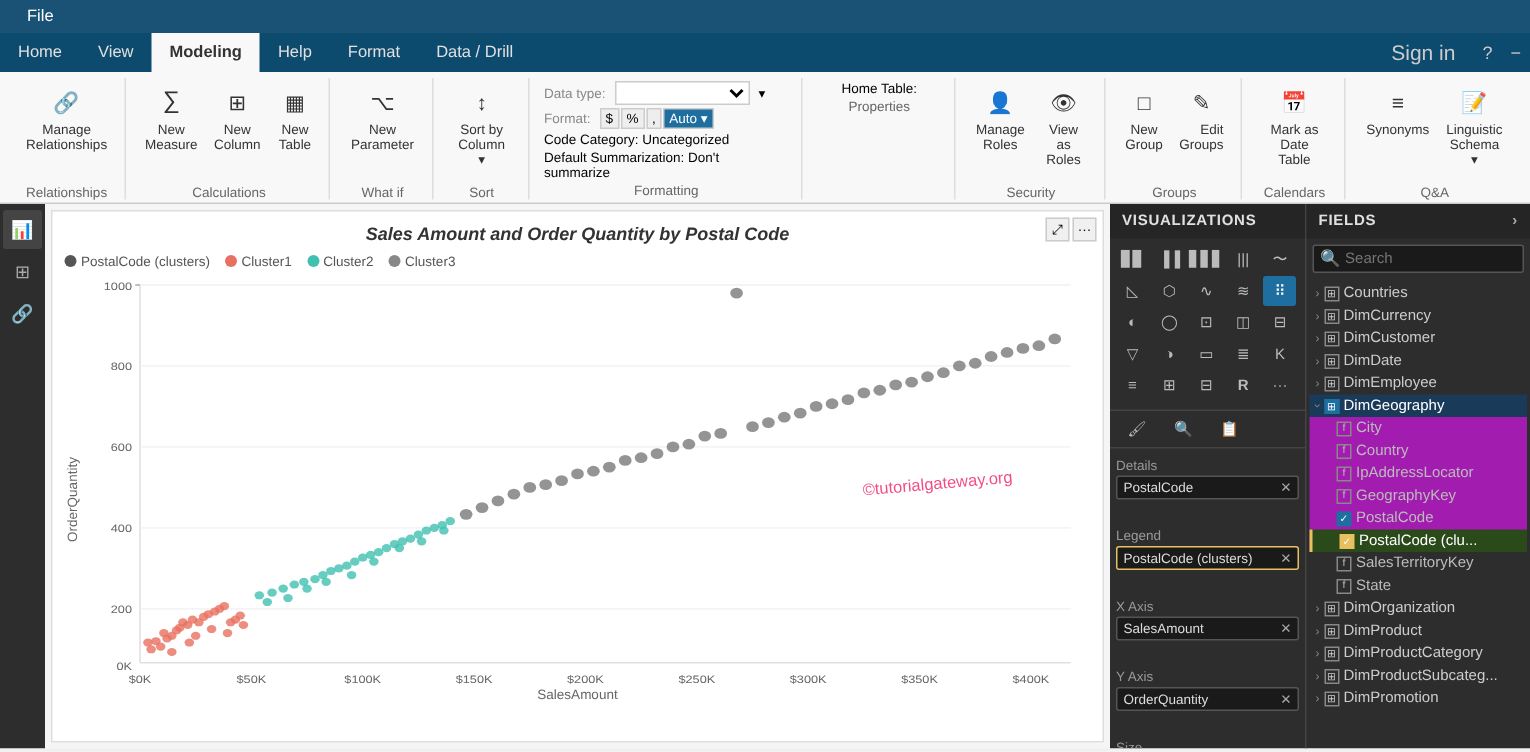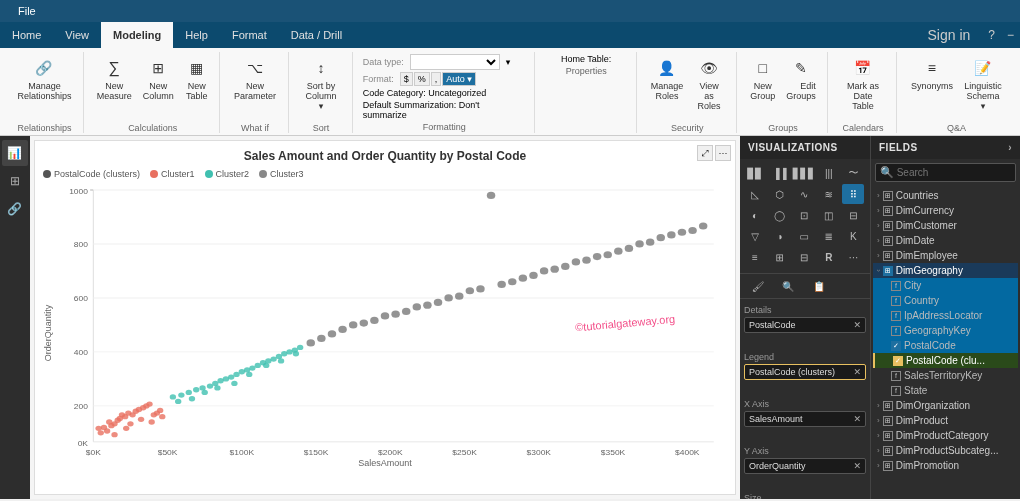--- a/index.html
+++ b/index.html
@@ -132,20 +132,21 @@
       margin: 4px;
       position: relative;
       overflow: hidden;
     }
     .chart-header {
       text-align: center;
       padding: 8px 0 4px;
       font-size: 12px;
       font-weight: bold;
       color: #333;
+      font-style: italic;
     }
     .chart-container {
       position: relative;
       width: 100%;
       height: calc(100% - 50px);
     }
     .chart-legend {
       display: flex;
       gap: 10px;
       font-size: 9px;
@@ -337,21 +338,21 @@
       padding: 2px 4px 2px 18px;
       color: #bbb;
       font-size: 10px;
       cursor: pointer;
       display: flex;
       align-items: center;
       gap: 3px;
     }
     .field-sub-item.highlighted { background: #2a4a1a; border-left: 2px solid #e8c060; }
     .dim-geo-expanded {
-      background: #0369a1;
+      background: #a21caf;
     }
     
     
     .scatter-svg {
       width: 100%;
       height: 100%;
     }
     .format-dropdown {
       background: white;
       border: 1px solid #ccc;

